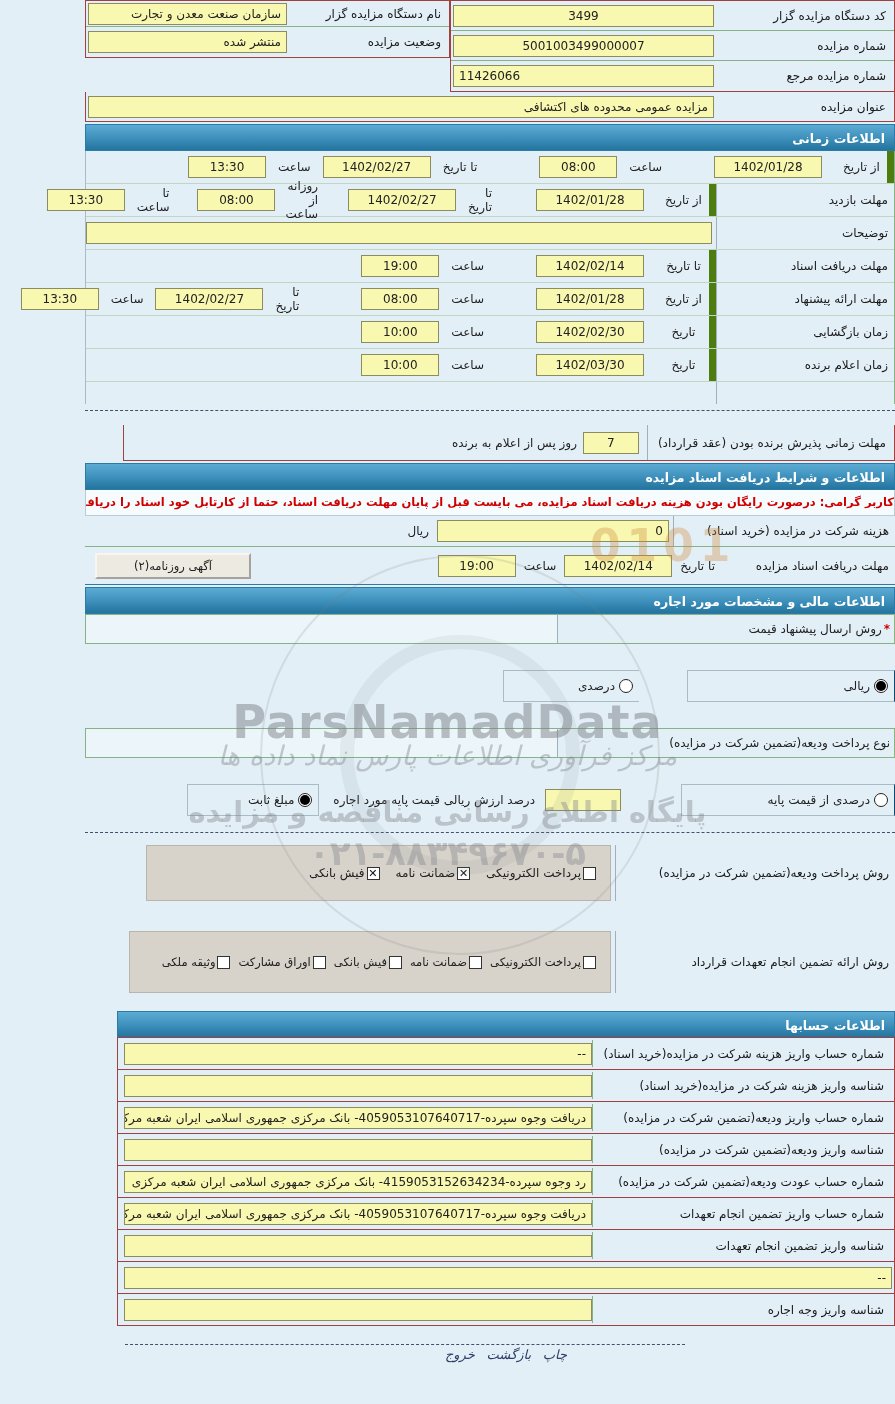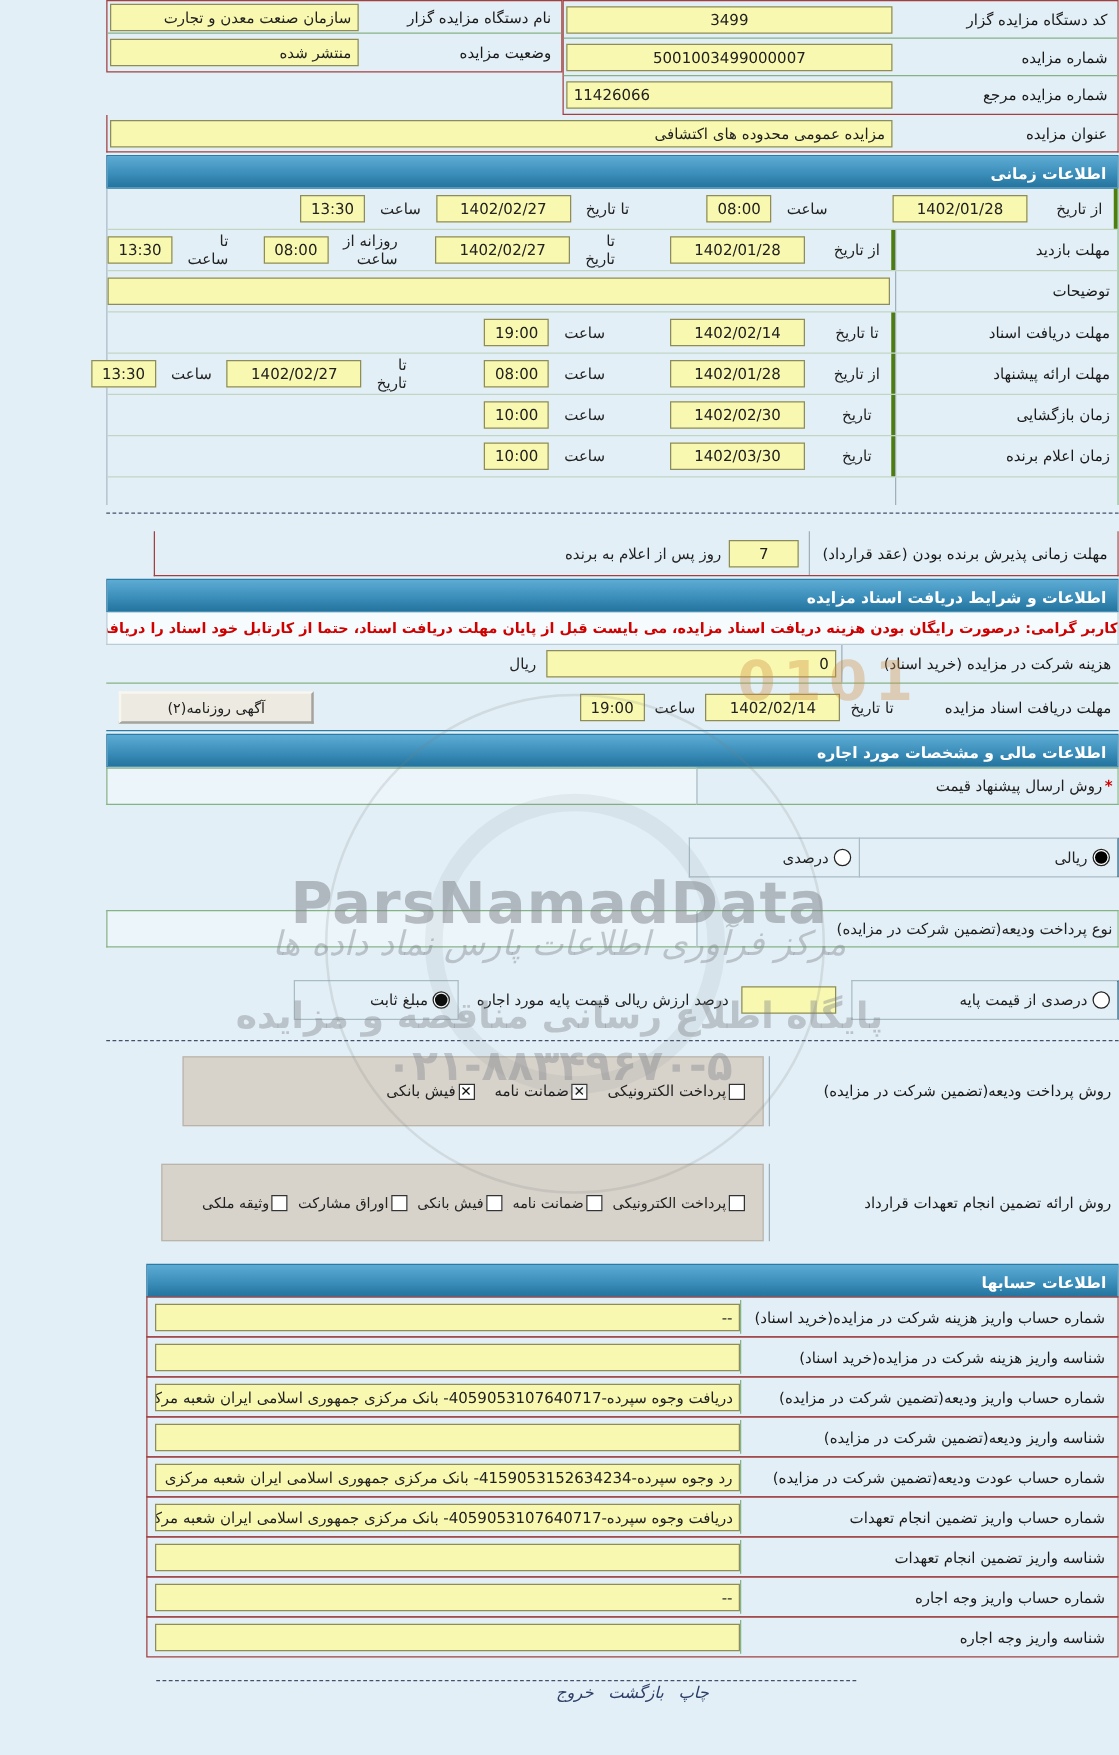--- a/index.html
+++ b/index.html
@@ -11,23 +11,23 @@
   }
   .page { position: relative; width: 895px; height: 1404px; overflow: hidden; background: #e3eff6; }
   .main { width: 810px; margin-left: 85px; position: relative; z-index: 2; }
   .wide  { width: 790px; margin-left: 33px; position: relative; z-index: 2; padding-left: 12px; }
 
   
   .yl { background:#f8f8b0; border:1px solid #8c8c5e; height:22px; line-height:20px; padding:0 5px;
         overflow:hidden; white-space:nowrap; }
   .ctr { text-align:center; } .grow { flex:1 1 auto; }
   .date { width:108px; text-align:center; flex:0 0 auto; }
-  .time { width:52px; text-align:center; flex:0 0 auto; }
+  .time { width:78px; text-align:center; flex:0 0 auto; }
   .lbl  { flex:0 0 auto; padding:0 6px 0 4px; color:#1a1a1a; }
-  .sub  { flex:0 0 58px; text-align:center; border-right:3px solid #4d7c0f; align-self:stretch;
+  .sub  { flex:0 0 58px; text-align:center; border-right:7px solid #4d7c0f; align-self:stretch;
           display:flex; align-items:center; justify-content:center; }
   .sp   { flex:0 0 auto; }
 
   
   .top-tables { display:flex; align-items:flex-start; }
   .ttable { border:1px solid #a04040; }
   .t-right { flex:0 0 445px; }
   .t-left  { flex:0 0 365px; margin-top:0; }
   .trow { display:flex; align-items:center; height:30px; border-bottom:1px solid #86b386; padding:0 2px; }
   .trow:last-child { border-bottom:none; }
@@ -68,21 +68,21 @@
 
   
   .rowf { display:flex; align-items:stretch; height:30px; }
   .cell-lbl { flex:0 0 338px; display:flex; align-items:center; padding-right:4px;
               border:1px solid #86b386; border-left:1px solid #9fb0ba; }
   .cell-empty { flex:1 1 auto; border:1px solid #86b386; border-right:none; background:#ecf5fa; }
   .star { color:#cf0000; font-weight:bold; margin-left:2px; }
   .spacer26 { height:26px; } .spacer30 { height:30px; } .spacer16 { height:16px; }
 
   .rowr { display:flex; align-items:stretch; height:32px; }
-  .cellr { display:flex; align-items:center; justify-content:flex-start; border:1px solid #a9bcc6; border-right:none; padding:0 6px; }
+  .cellr { display:flex; align-items:center; justify-content:flex-start; border:1px solid #a9bcc6; border-right:none; padding:0 6px;margin-left:48px; }
   .cellr.first { border-right:1px solid #0c4a6e; }
 
   .rd { position:relative; width:14px; height:14px; border:1px solid #222; border-radius:50%; background:#fff;
         display:inline-block; margin-left:4px; flex:0 0 auto; }
   .rd.on::before { content:""; position:absolute; inset:1px; background:#000; border-radius:50%; }
 
   .rowcb { display:flex; align-items:center; }
   .rowcb .lbl { flex:0 0 280px; border-left:1px solid #9fb0ba; align-self:stretch; display:flex; align-items:center; }
   .graypanel { background:#d7d3cb; border:1px solid #b9b5ad; display:flex; align-items:center;
                padding:0 14px; gap:16px; height:100%; }
@@ -392,21 +392,20 @@
     </div>
     <div class="rowa">
       <span class="lbl">شماره حساب واریز تضمین انجام تعهدات</span>
       <span class="yl grow" style="margin-left:4px">دریافت وجوه سپرده-4059053107640717- بانک مرکزی جمهوری اسلامی ایران شعبه مرکزی</span>
     </div>
     <div class="rowa">
       <span class="lbl">شناسه واریز تضمین انجام تعهدات</span>
       <span class="yl grow" style="margin-left:4px"></span>
     </div>
     <div class="rowa">
-      <span class="lbl">شماره حساب واریز وجه اجاره</span>
       <span class="yl grow" style="margin-left:4px">--</span>
     </div>
     <div class="rowa">
       <span class="lbl">شناسه واریز وجه اجاره</span>
       <span class="yl grow" style="margin-left:4px"></span>
     </div>
 
     <div class="footer">
       <div class="fline"></div>
       <div class="fbar">

